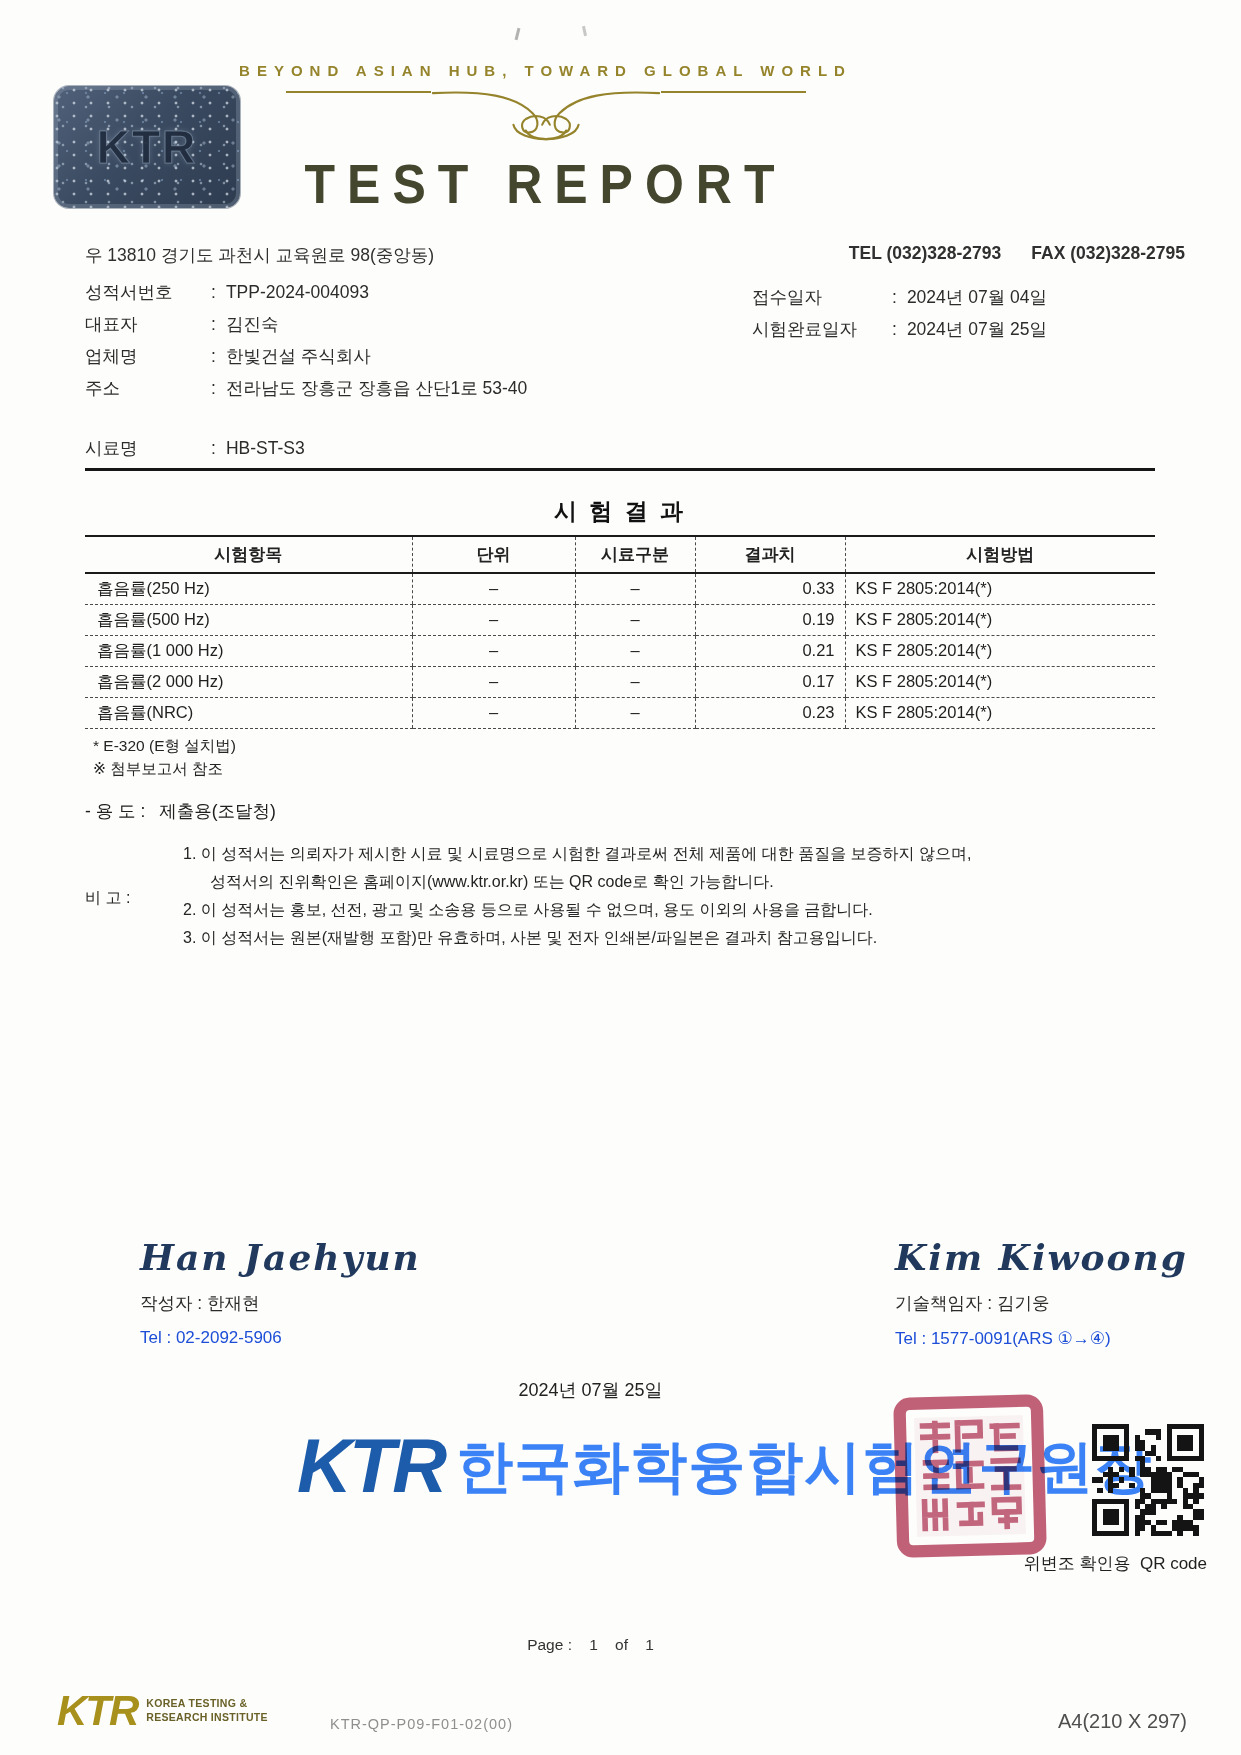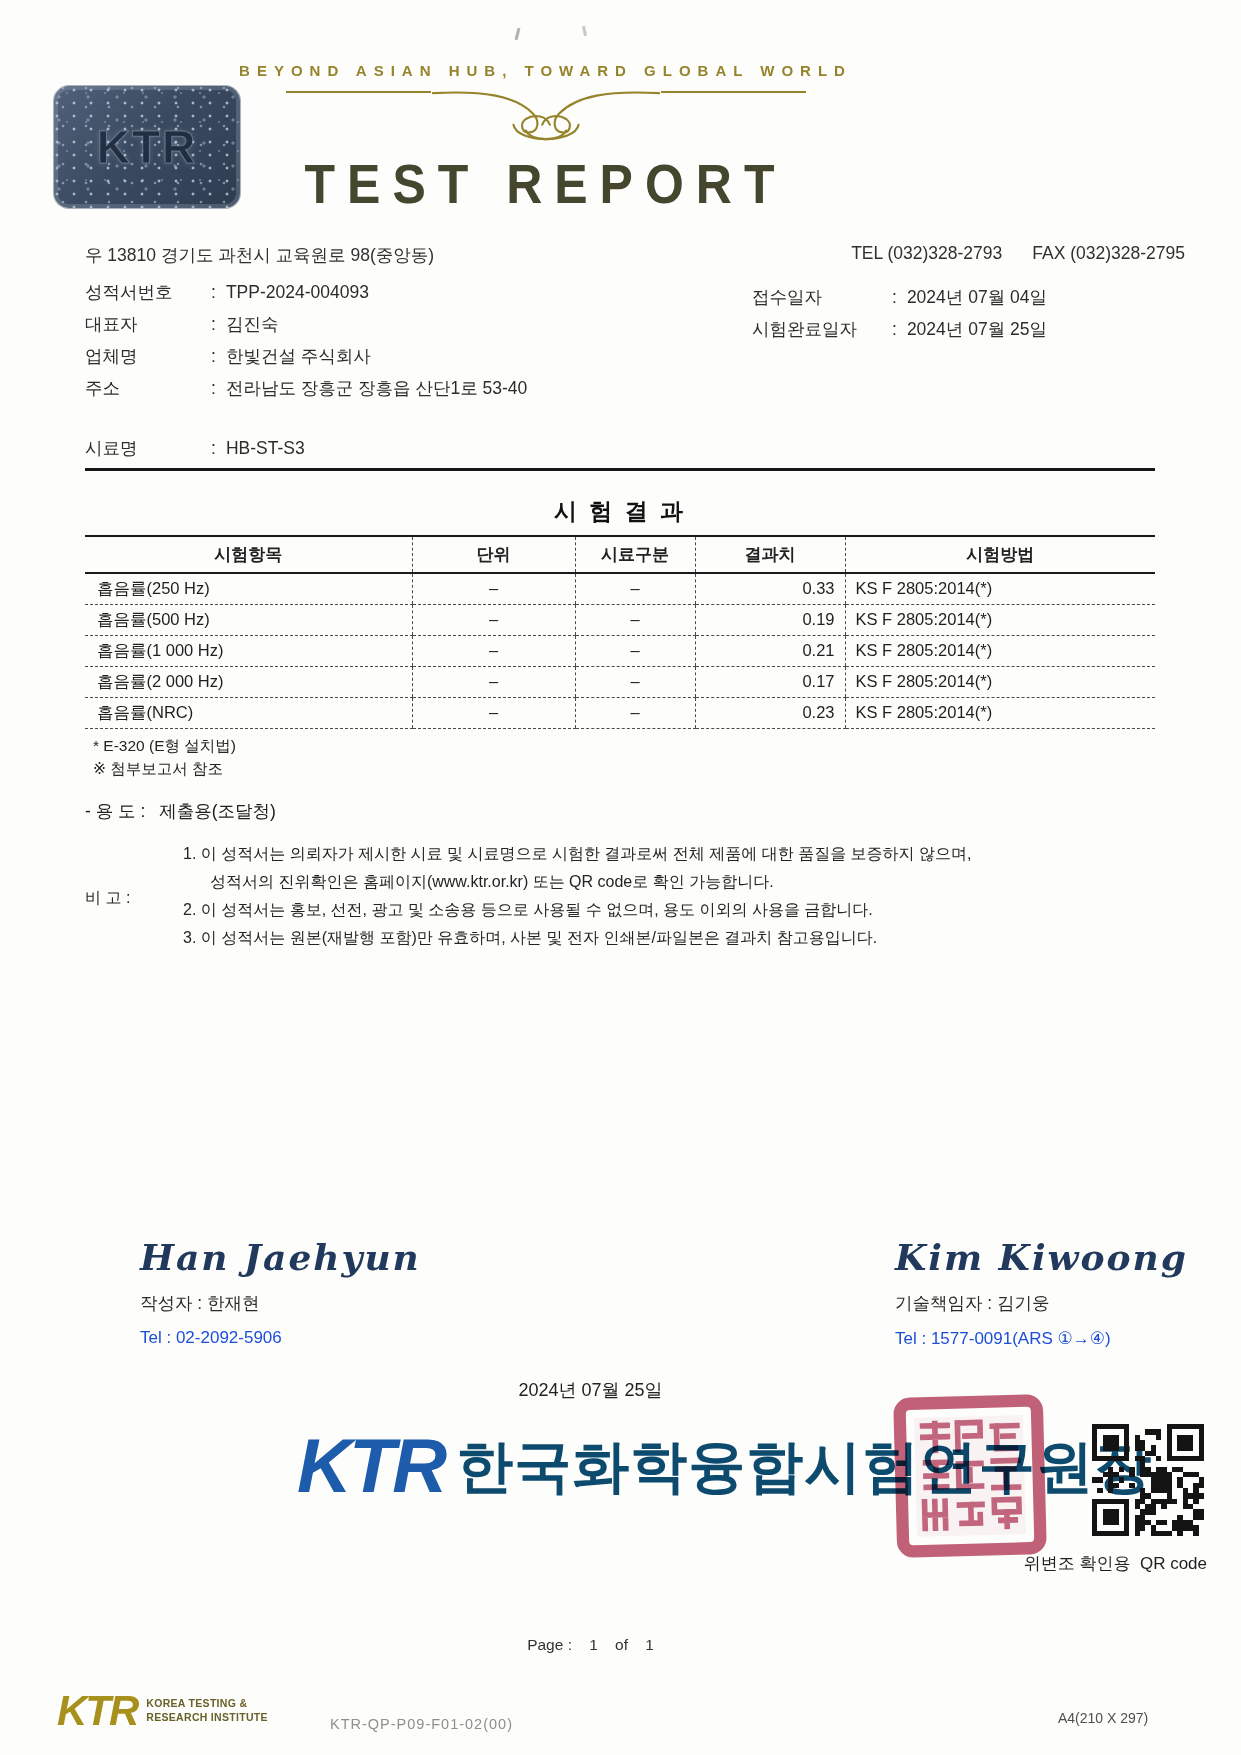--- a/index.html
+++ b/index.html
@@ -37,21 +37,21 @@
   .flourish-row { width:520px; margin:8px auto 0; display:flex; align-items:flex-start; }
   .fline { flex:1; border-top:2.5px solid #95842c; margin-top:4px; }
   .flourish-svg { flex:0 0 auto; }
   .report-title-wrap { margin-top:4px; }
   .report-title {
     display:inline-block; font-size:50px; font-weight:bold; letter-spacing:12px;
     color:#45462e; transform:scaleY(1.12); white-space:pre;
   }
   
   .contact-row { position:absolute; left:85px; right:56px; top:243px; display:flex; justify-content:space-between; font-size:17.5px; color:#303030; }
-  .telfax span { white-space:pre; }
+  .telfax span { white-space:pre;font-weight:bold; }
   .telfax .gap { display:inline-block; width:30px; }
   .info-left  { position:absolute; left:85px;  top:276px; }
   .info-right { position:absolute; left:752px; top:281px; }
   .f-row { height:32px; display:flex; align-items:center; font-size:17.5px; color:#2c2c2c; }
   .jlabel { display:inline-block; text-align:justify; text-align-last:justify; }
   .info-left .jlabel { width:118px; }
   .info-right .jlabel { width:132px; }
   .colon { margin:0 10px 0 8px; }
   .sample-row { position:absolute; left:85px; top:432px; }
   
@@ -81,32 +81,32 @@
   .sig-script {
     font-family:"DejaVu Serif","Liberation Serif",serif; font-style:italic; font-weight:700;
     font-size:36px; color:#21395c; letter-spacing:2px; line-height:1.2;
   }
   .sig-role { margin-top:12px; font-size:17.5px; color:#2b2b2b; }
   .sig-tel  { margin-top:13px; font-size:17px; color:#1d4ed8; }
   
   .date-line { position:absolute; left:0; right:60px; top:1378px; text-align:center; font-size:18px; color:#222; }
   .org-block { position:absolute; left:297px; top:1428px; display:flex; align-items:center; }
   .ktr-logo { font-size:76px; font-weight:bold; font-style:italic; letter-spacing:-3px; color:#1d5cab; line-height:1; }
-  .org-name { font-size:57px; font-weight:bold; color:#0c4a6e; letter-spacing:1px; line-height:1; margin-left:12px; }
+  .org-name { font-size:57px; font-weight:bold; color:#3b82f6; letter-spacing:1px; line-height:1; margin-left:12px; }
   .seal { position:absolute; left:893px; top:1394px; width:154px; height:164px; opacity:.88; transform:rotate(-1.5deg); mix-blend-mode:multiply; }
   .qr { position:absolute; left:1092px; top:1424px; width:112px; height:112px; }
   .qr svg { shape-rendering:crispEdges; }
   .qr-caption { position:absolute; left:885px; top:1552px; width:322px; text-align:right; font-size:17px; color:#1f1f1f; white-space:pre; }
   
   .page-line { position:absolute; left:0; right:60px; top:1636px; text-align:center; font-size:15.5px; color:#333; white-space:pre; }
   .footer-brand { position:absolute; left:57px; top:1690px; display:flex; align-items:center; }
   .ktr-logo-gold { font-size:42px; font-weight:bold; font-style:italic; letter-spacing:-2px; color:#a8901c; line-height:1; }
   .footer-org { margin-left:9px; font-size:10.5px; font-weight:bold; line-height:1.3; color:#6a6128; letter-spacing:.3px; }
   .footer-code { position:absolute; left:330px; top:1716px; font-size:14.5px; color:#8f8f8f; letter-spacing:1px; }
-  .footer-paper { position:absolute; left:1058px; top:1710px; font-size:14px; color:#4f4f4f; }
+  .footer-paper { position:absolute; left:1058px; top:1710px; font-size:20px; color:#4f4f4f; }
 </style>
 </head>
 <body>
 
 <div class="page">
 
   <div class="scan-mark m1"></div>
   <div class="scan-mark m2"></div>
 
   <div class="sticker">

